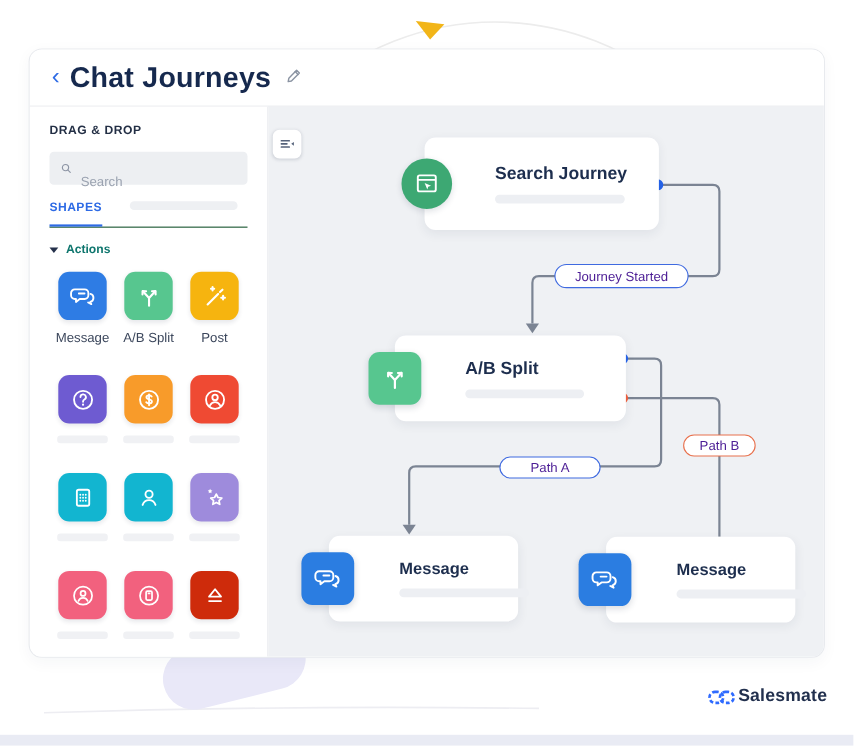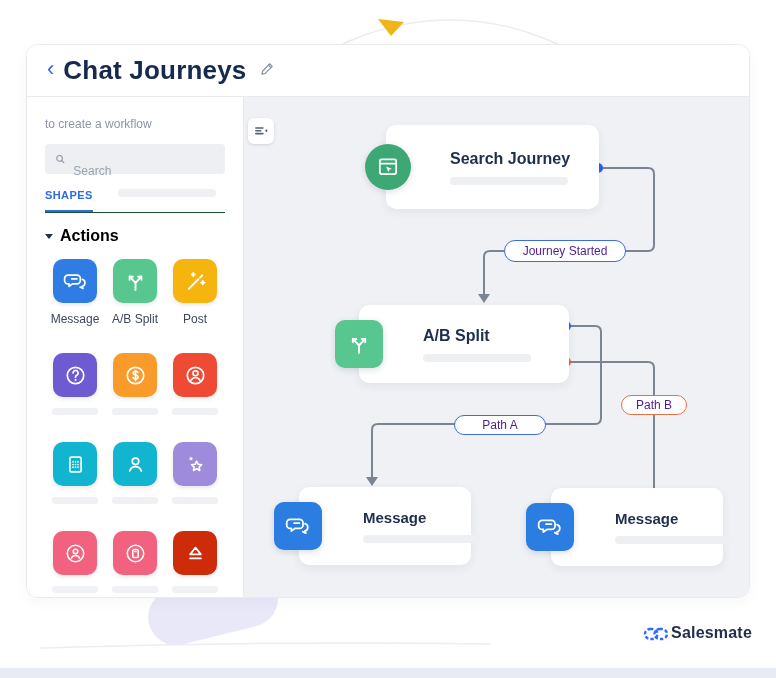--- a/index.html
+++ b/index.html
@@ -39,21 +39,21 @@
   .search-box input { border:none; outline:none; background:transparent; font-size:12px;
                       color:#1d4ed8; width:100%; font-family:"Liberation Sans",sans-serif;margin-top:24px; }
   .search-box input::placeholder { color:#9aa2b0; }
   .tabs-row { margin-top:15px; display:flex; align-items:flex-start; gap:25px; border-bottom:1px solid #14532d; }
   .tab-active { font-size:11px; font-weight:bold; color:#2e6be5; letter-spacing:.4px;
                 padding-bottom:9px; border-bottom:2.5px solid #2e6be5; cursor:pointer; }
   .tab-skeleton { width:98px; height:8px; border-radius:4px; background:#eef0f3; margin-bottom:9px; }
   .section-row { margin-top:14px; display:flex; align-items:center; gap:7px; cursor:pointer; }
   .caret { width:0; height:0; border-left:4px solid transparent; border-right:4px solid transparent;
            border-top:5px solid #25314b; }
-  .section-label { font-size:16px; font-weight:bold; color:#000000; }
+  .section-label { font-size:11px; font-weight:bold; color:#0f766e; }
   .tiles-grid { margin-top:14px; display:grid; grid-template-columns:repeat(3,1fr); row-gap:27px; }
   .tile-cell { display:flex; flex-direction:column; align-items:center; }
   .tile { width:44px; height:44px; border-radius:10px; display:flex; align-items:center;
           justify-content:center; cursor:grab; box-shadow:0 2px 4px rgba(30,40,70,.10); }
   .tile svg { width:27px; height:27px; }
   .tile-label { margin-top:9px; font-size:12px; color:#3c475c; }
   .tile-skel { margin-top:11px; width:46px; height:7px; border-radius:3px; background:#f0f1f4; }
 
   
   .canvas { position:relative; flex:1; background:#eff1f4; overflow:hidden; }
@@ -120,21 +120,21 @@
         <path d="M12.5 4.5l3 3L7 16 3.5 16.7 4.2 13.2z"></path>
           <path d="M11 6l3 3"></path>
       </svg>
     </span>
   </div>
 
   <div class="app-body">
 
     <div class="sidebar">
       <div class="side-pad">
-        <div class="drag-sub">to create a workflow</div>
+        <div class="drag-title">DRAG &amp; DROP</div>
         <div class="search-box">
           <svg width="14" height="14" viewBox="0 0 20 20" fill="none" stroke="#8d95a5" stroke-width="1.7" stroke-linecap="round">
             <circle cx="9" cy="9" r="4.6"></circle>
               <path d="M12.6 12.6l3.4 3.4"></path>
           </svg>
           <input placeholder="Search" style="">
         </div>
         <div class="tabs-row">
           <span class="tab-active">SHAPES</span>
           <span class="tab-skeleton"></span>

